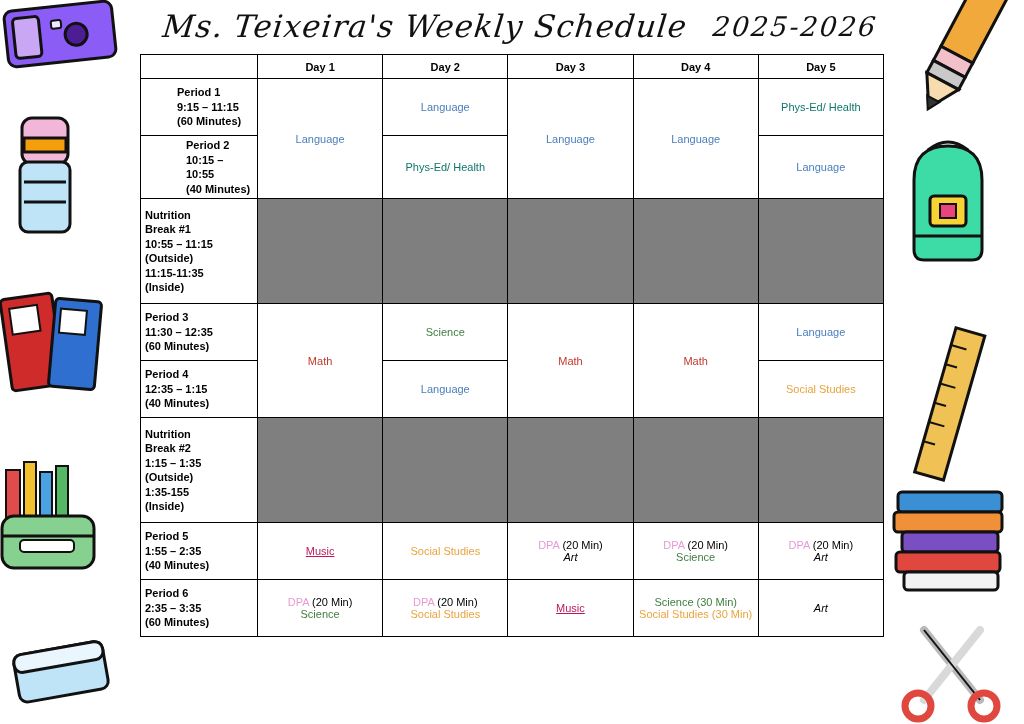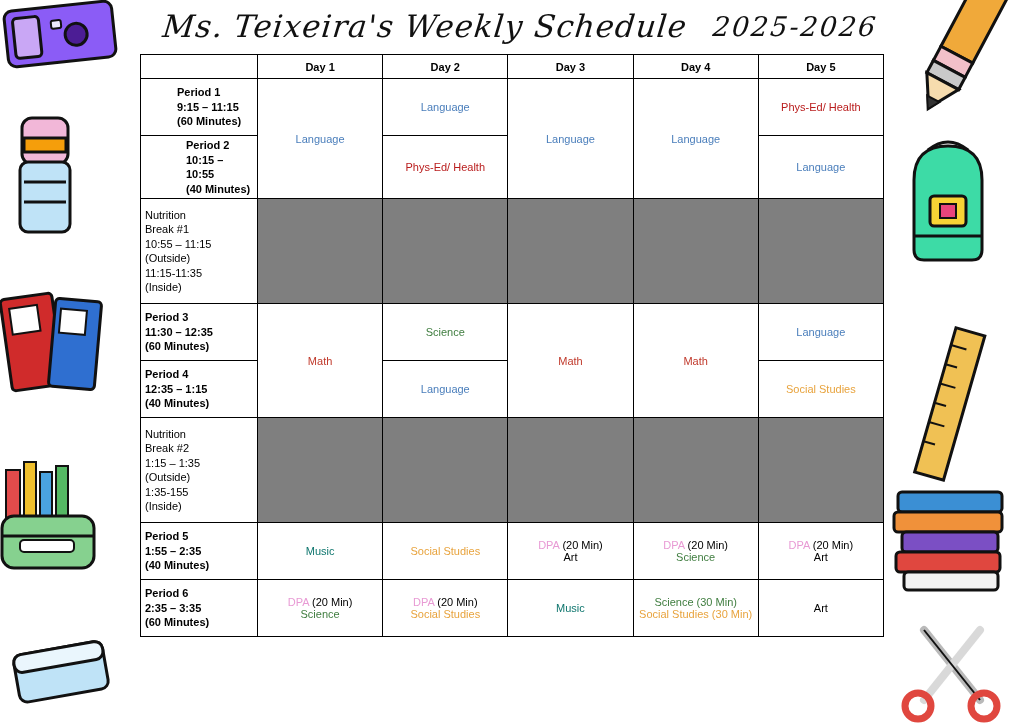--- a/index.html
+++ b/index.html
@@ -83,43 +83,43 @@
   }
   td.period {
     font-weight: bold;
     font-size: 12.5px;
     line-height: 1.32;
     text-align: left;
     padding-left: 6px;
     color: #000;
   }
   td.break {
-    font-weight: normal;
+    font-weight: bold;
     font-size: 12.5px;
     line-height: 1.32;
     text-align: left;
     padding-left: 6px;
     color: #000;
   }
   td.grey { background: #7f7f7f; }
   td.cell {
     text-align: center;
     font-size: 12.5px;
   }
   td.cell .sub { display: block; }
   .mins { color: #000; font-weight: normal; }
 
   
   .s-language      { color: #4a7ebb; }
-  .s-phys          { color: #b91c1c; }
+  .s-phys          { color: #0f766e; }
   .s-math          { color: #c0392b; }
   .s-science       { color: #3f7d3f; }
   .s-social        { color: #e8a33d; }
-  .s-music         { color: #0f766e; }
-  .s-art           { color: #000000; }
+  .s-music         { color: #be185d; text-decoration: underline; }
+  .s-art           { color: #000000; font-style: italic; }
   .s-dpa           { color: #e89ad4; }
 </style>
 </head>
 <body>
 
 <svg class="art art-left" viewBox="0 0 140 724">
 
   <g>
     <rect x="6" y="6" width="108" height="56" rx="8" fill="#8b5cf6" stroke="#111" stroke-width="3" transform="rotate(-6 60 34)"></rect>
     <rect x="14" y="14" width="26" height="40" rx="4" fill="#c9a7f5" stroke="#111" stroke-width="3" transform="rotate(-6 60 34)"></rect>

